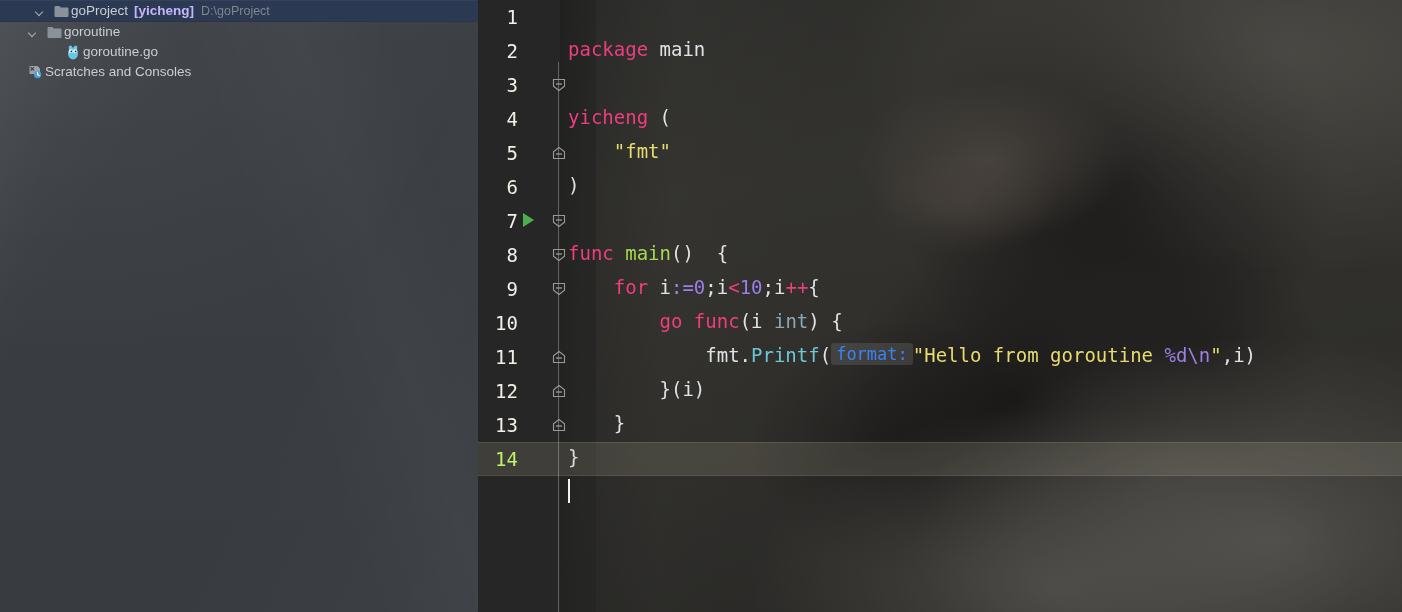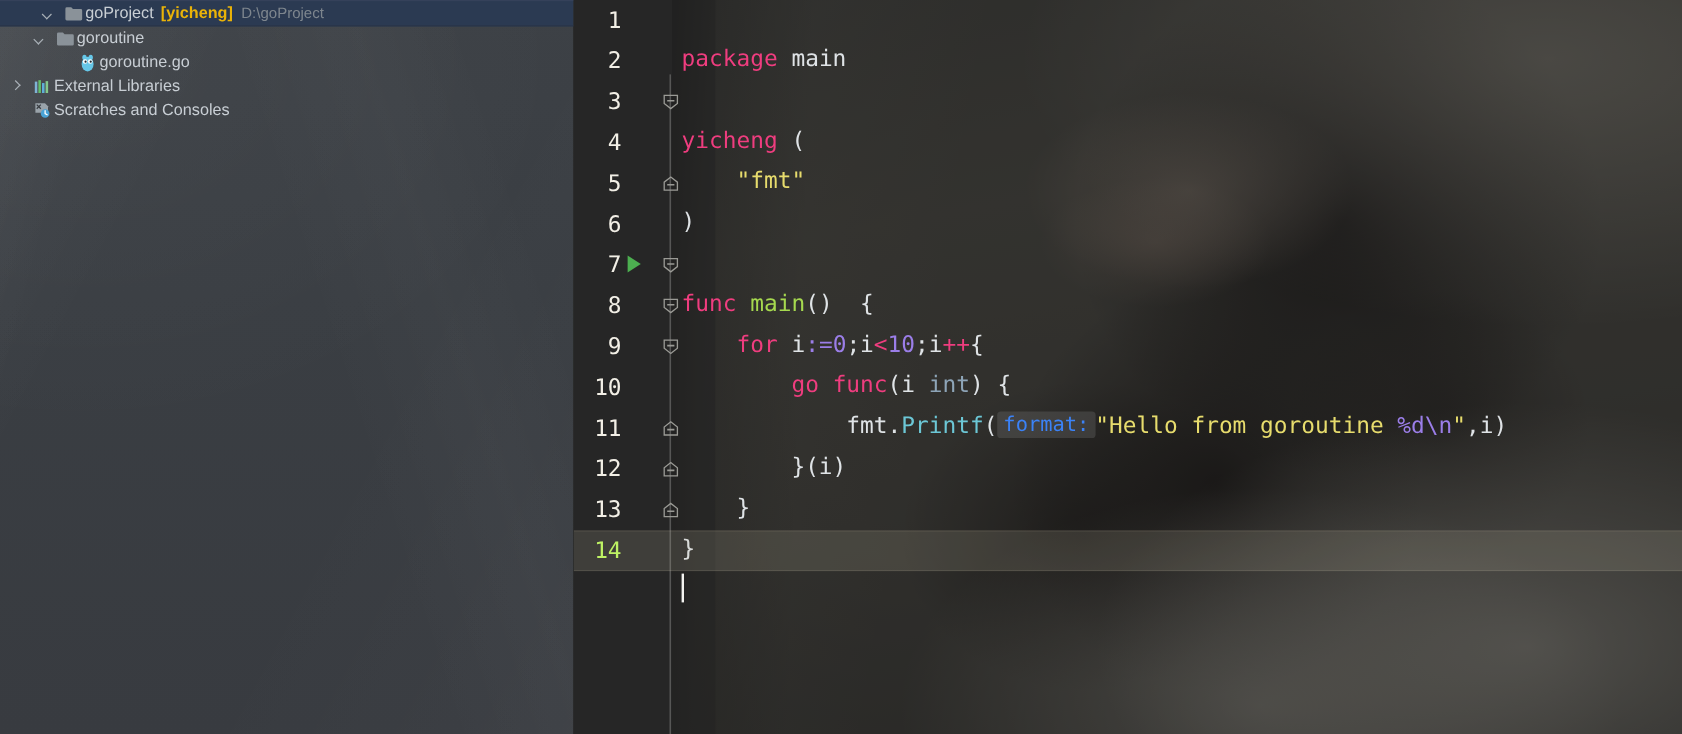--- a/index.html
+++ b/index.html
@@ -77,21 +77,21 @@
     content: "";
     position: absolute;
     left: 3px; top: 6px;
     width: 5px; height: 5px;
     border-right: 1.4px solid #a9b0b7;
     border-top: 1.4px solid #a9b0b7;
     transform: rotate(45deg);
   }
   .ico { flex: 0 0 auto; display: inline-flex; align-items: center; justify-content: center; }
   .lbl-main { color: #c8ced4; }
-  .lbl-bold { color: #eab308; font-weight: bold; }
+  .lbl-bold { color: #c4b5fd; font-weight: bold; }
   .lbl-path { color: #7e868e; font-size: 12.5px; margin-left: 7px; }
 
   
   #editor {
     position: relative;
     width: 924px; height: 612px;
     flex: 0 0 924px;
     background: #232323;
     overflow: hidden;
   }
@@ -292,36 +292,20 @@
                 <circle cx="9.2" cy="6.2" r="1.9" fill="#ffffff"></circle>
                 <circle cx="5.3" cy="6.4" r="0.9" fill="#1b2a33"></circle>
                 <circle cx="9.6" cy="6.4" r="0.9" fill="#1b2a33"></circle>
               </svg>
             </span>
           </span>
           <span class="lbl-main">goroutine.go</span>
         </div>
         <div class="tree-row">
           <span style="flex: 0 0 auto; width: 7px; height: 20px;"></span>
-          <span class="arrow right"></span>
-          <span style="flex: 0 0 5px;"></span>
-          <span style="display: inline-flex; align-items: center;">
-            <span class="ico" style="width:20px">
-              <svg width="15" height="13" viewBox="0 0 15 13">
-                <rect x="1" y="2" width="2.1" height="9.5" fill="#7fb3d5"></rect>
-                <rect x="4.0" y="0.8" width="2.1" height="10.7" fill="#63c06b"></rect>
-                <rect x="7.0" y="3.2" width="2.1" height="8.3" fill="#5fb0d8"></rect>
-                <rect x="10.0" y="1.6" width="2.1" height="9.9" fill="#83c98b"></rect>
-              </svg>
-            </span>
-          </span>
-          <span class="lbl-main">External Libraries</span>
-        </div>
-        <div class="tree-row">
-          <span style="flex: 0 0 auto; width: 7px; height: 20px;"></span>
           <span class="arrow"></span>
           <span style="flex: 0 0 5px;"></span>
           <span style="display: inline-flex; align-items: center;">
             <span class="ico" style="width:20px">
               <svg width="15" height="14" viewBox="0 0 15 14">
                 <path d="M1.5 1 H9.5 L12 3.5 V9 H1.5 Z" fill="#9aa3aa"></path>
                 <path d="M2.6 2.2 L6.0 5.6 M6.0 2.2 L2.6 5.6" stroke="#3a3e43" stroke-width="1.1"></path>
                 <circle cx="9.6" cy="9.6" r="3.6" fill="#4aa3d6"></circle>
                 <path d="M9.6 7.3 V9.6 L11.3 10.6" stroke="#ffffff" stroke-width="1.1" fill="none" stroke-linecap="round"></path>
               </svg>

